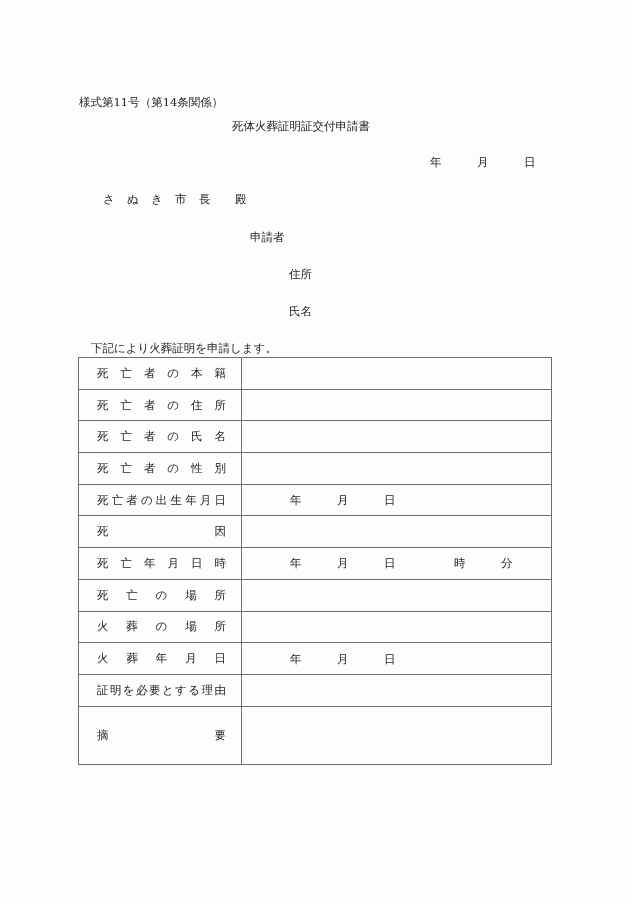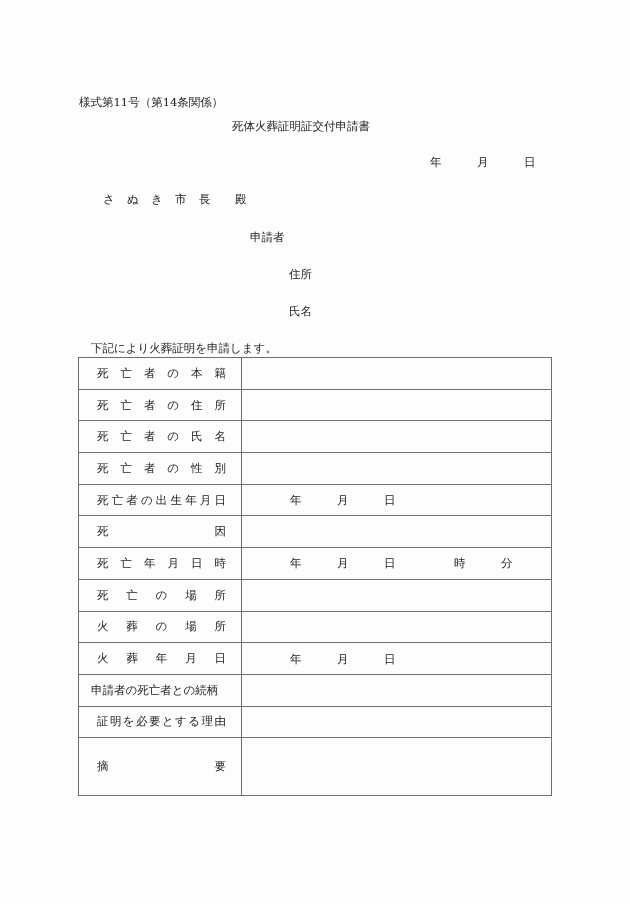--- a/index.html
+++ b/index.html
@@ -190,26 +190,20 @@
           </div>
         </td>
         <td class="valcell">
           <span style="left: 48px;">年</span>
           <span style="left: 95px;">月</span>
           <span style="left: 142px;">日</span>
         </td>
       </tr>
       <tr>
         <td class="label">
-          <div class="" style="letter-spacing: 0px; margin-left: -6px; margin-right: -6px;"><span>申請者の死亡者との続柄</span></div>
-        </td>
-        <td class="valcell"></td>
-      </tr>
-      <tr>
-        <td class="label">
           <div class="spread">
             <span>証</span>
             <span>明</span>
             <span>を</span>
             <span>必</span>
             <span>要</span>
             <span>と</span>
             <span>す</span>
             <span>る</span>
             <span>理</span>

